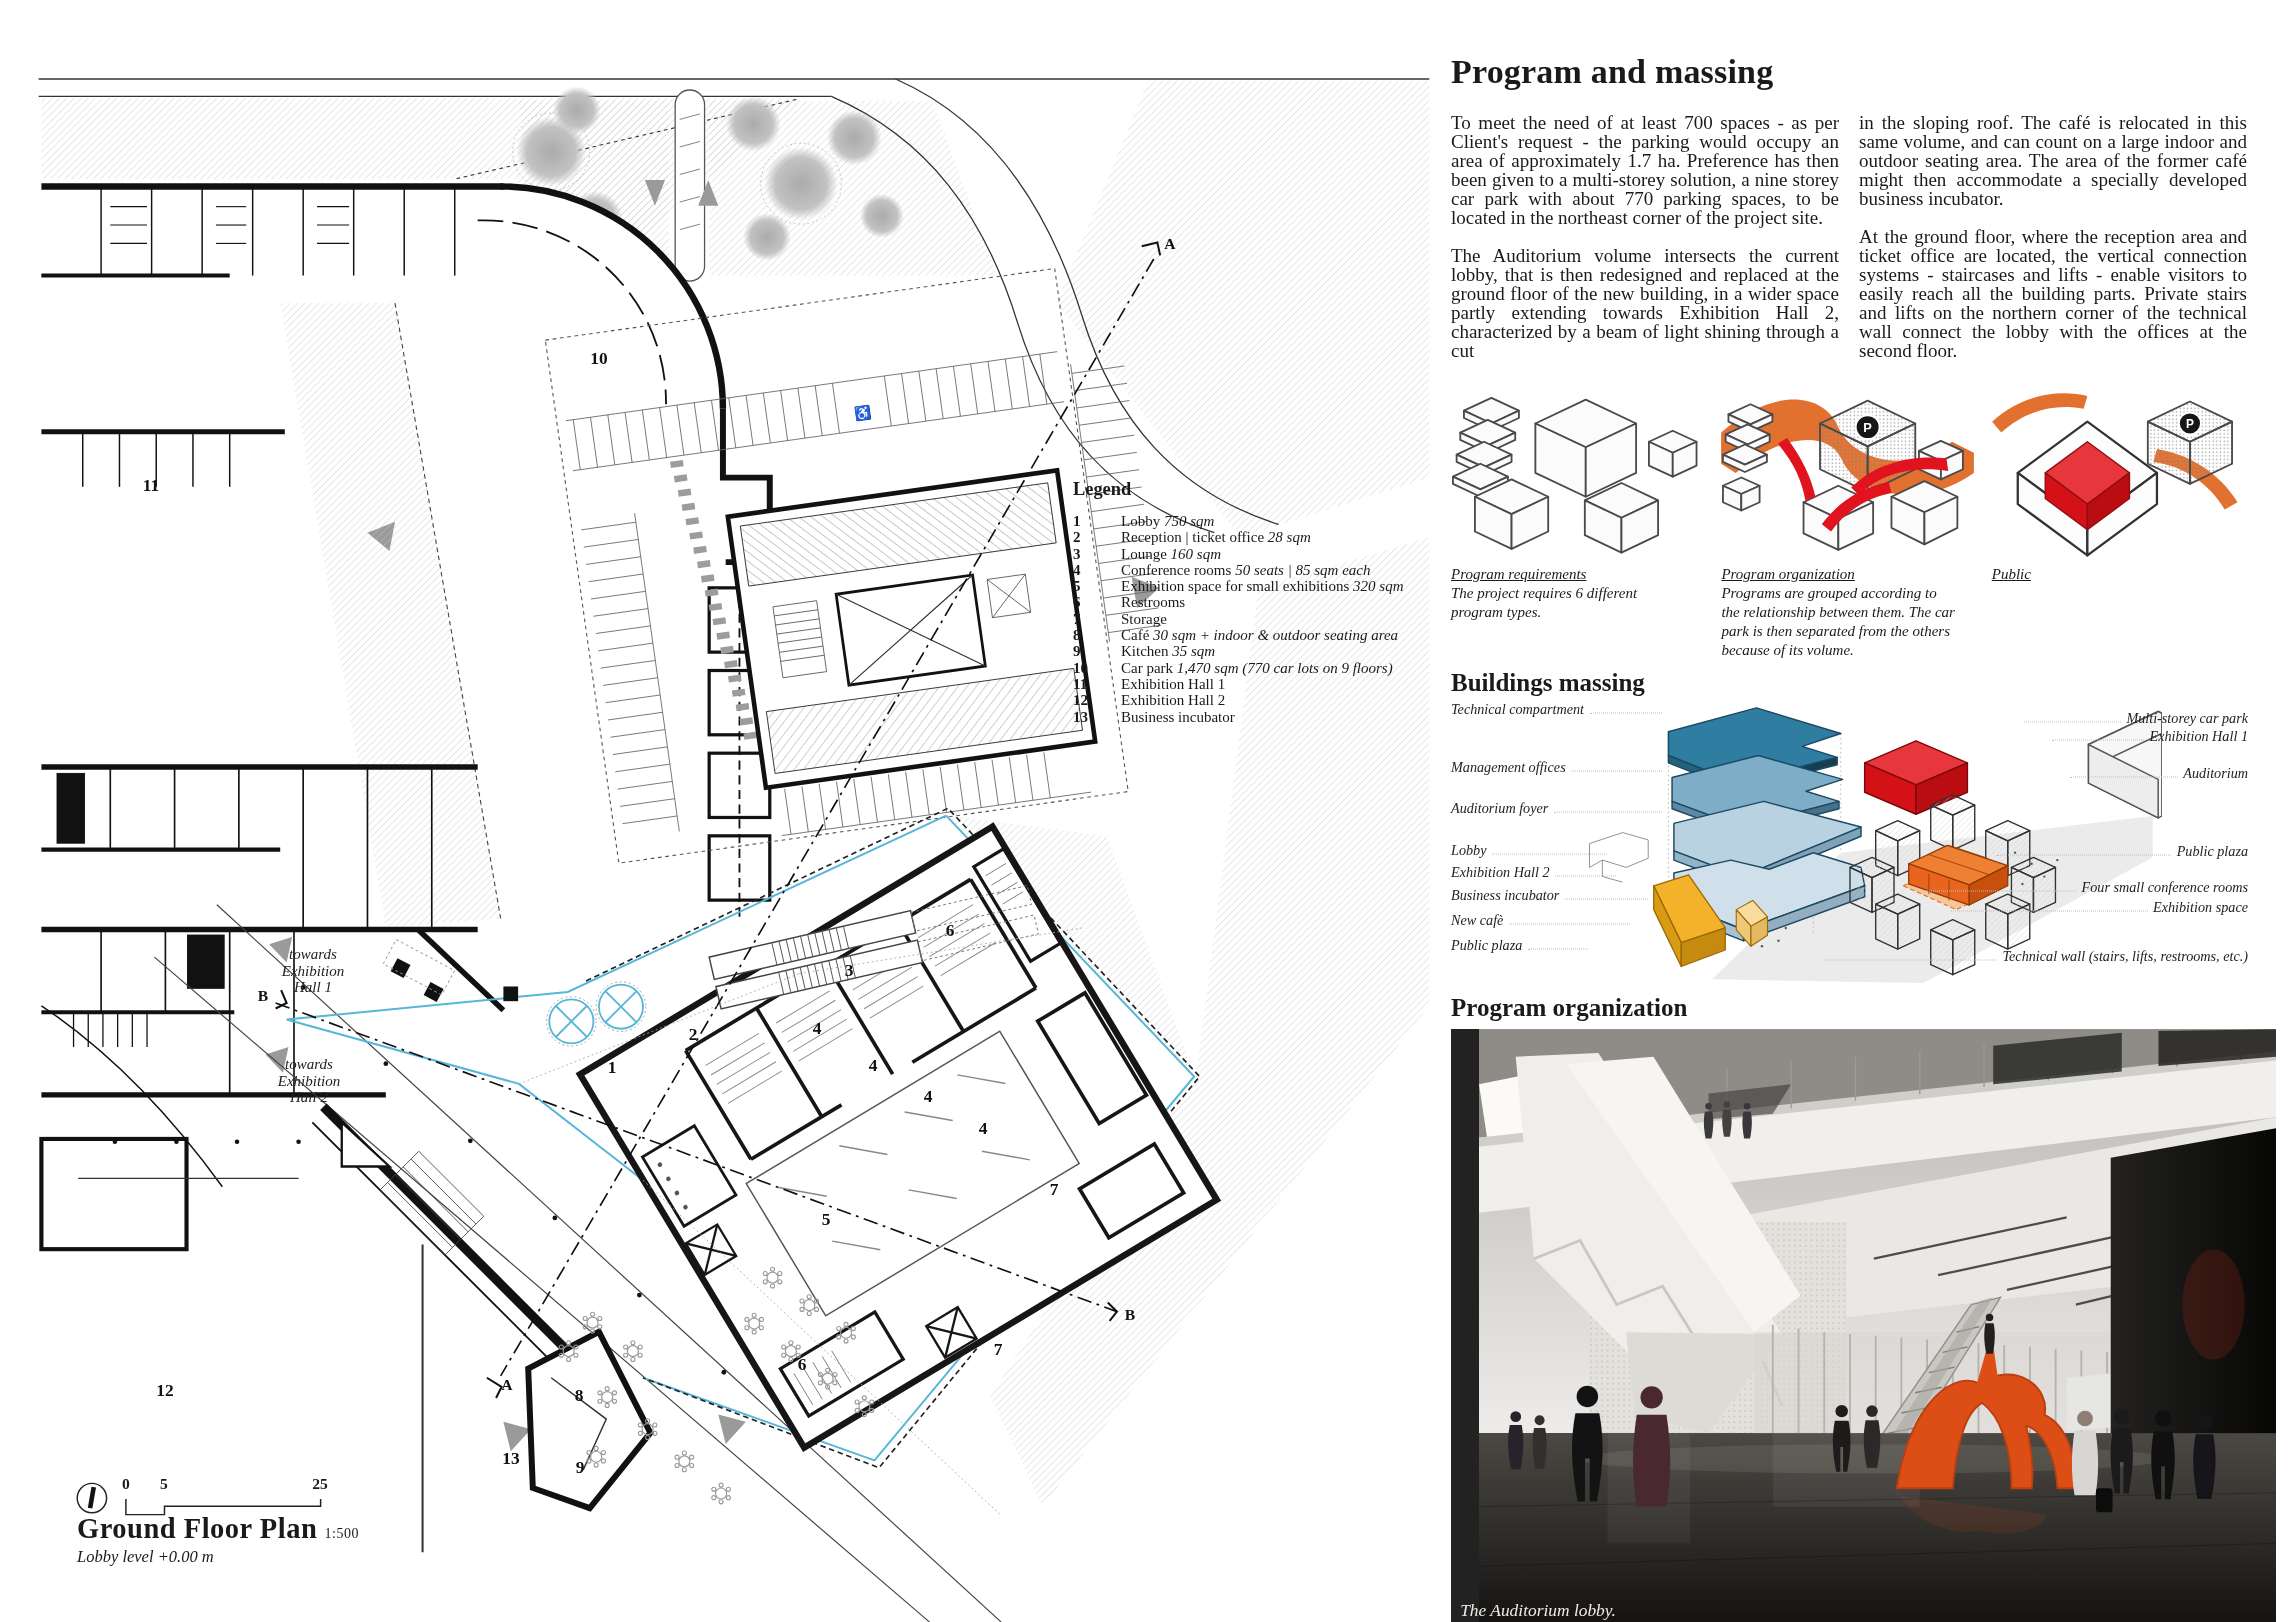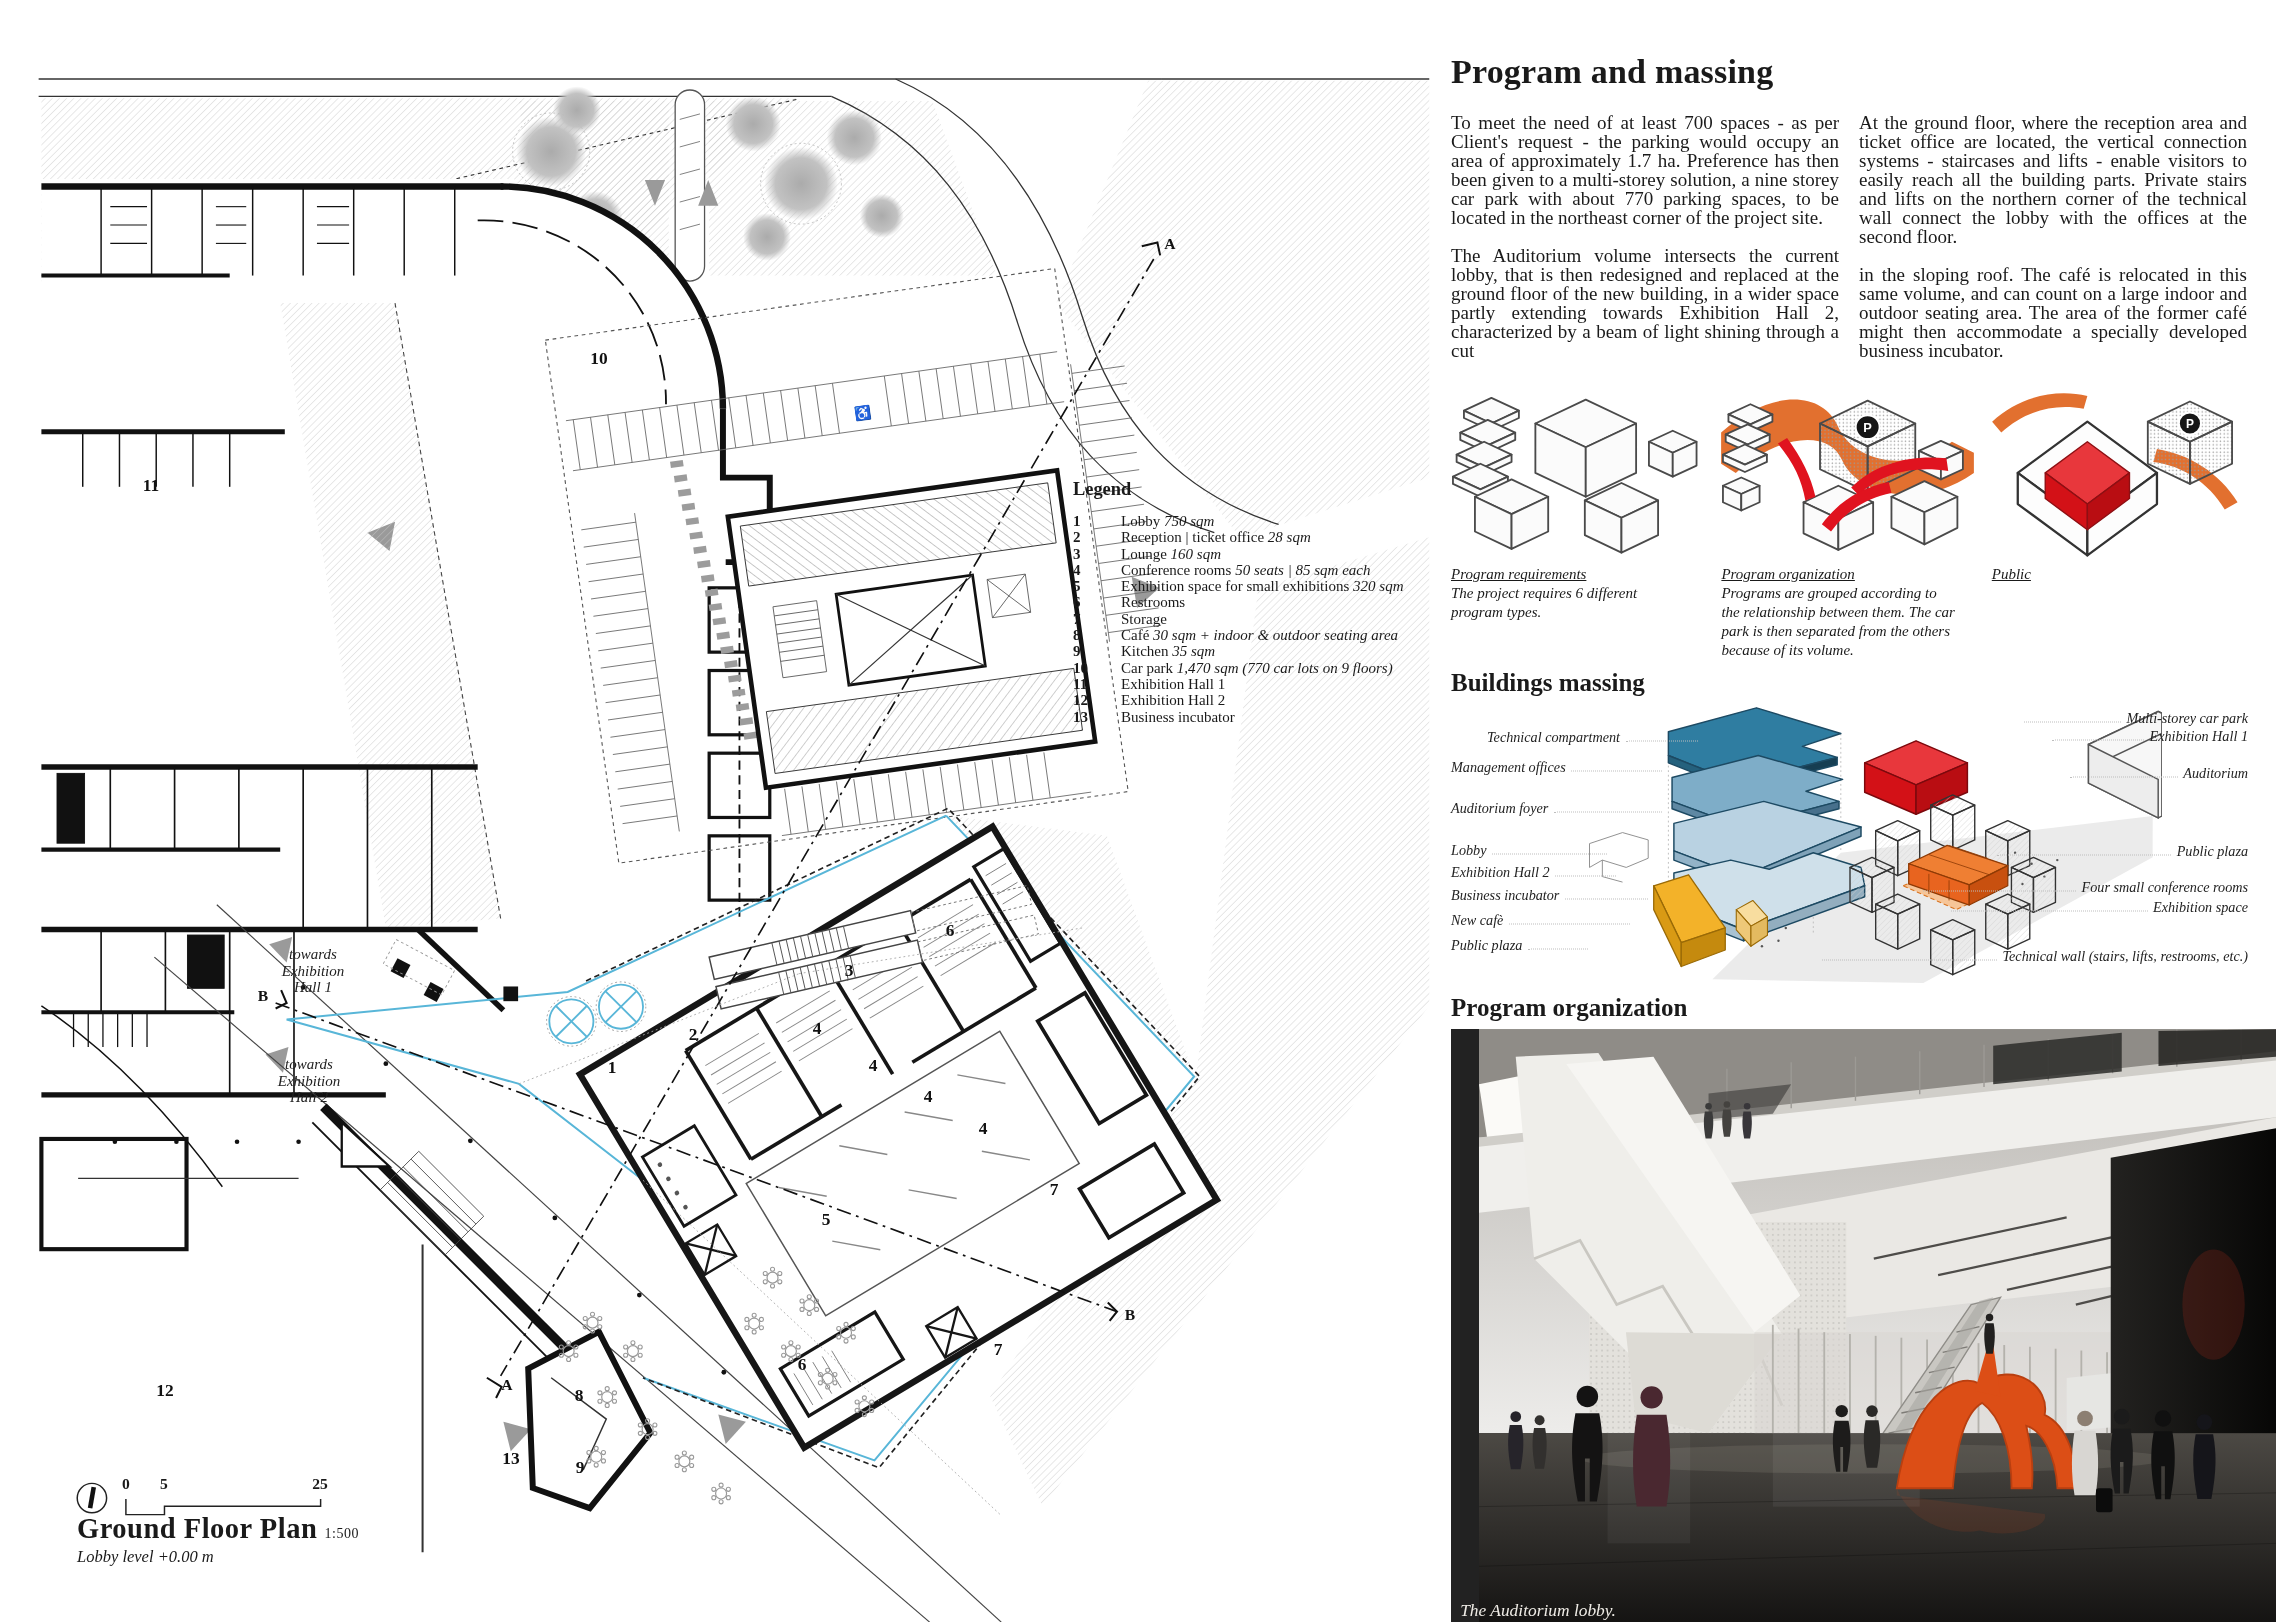--- a/index.html
+++ b/index.html
@@ -661,22 +661,22 @@
 
   <div id="right-col">
     <h1>Program and massing</h1>
 
     <div class="twocol">
       <div class="col">
         <p>To meet the need of at least 700 spaces - as per Client's request - the parking would occupy an area of approximately 1.7 ha. Preference has then been given to a multi-storey solution, a nine storey car park with about 770 parking spaces, to be located in the northeast corner of the project site.</p>
         <p>The Auditorium volume intersects the current lobby, that is then redesigned and replaced at the ground floor of the new building, in a wider space partly extending towards Exhibition Hall 2, characterized by a beam of light shining through a cut</p>
       </div>
       <div class="col">
+        <p>in the sloping roof. The café is relocated in this same volume, and can count on a large indoor and outdoor seating area. The area of the former café might then accommodate a specially developed business incubator.</p>
         <p>At the ground floor, where the reception area and ticket office are located, the vertical connection systems - staircases and lifts - enable visitors to easily reach all the building parts. Private stairs and lifts on the northern corner of the technical wall connect the lobby with the offices at the second floor.</p>
-        <p>in the sloping roof. The café is relocated in this same volume, and can count on a large indoor and outdoor seating area. The area of the former café might then accommodate a specially developed business incubator.</p>
       </div>
     </div>
 
     <div class="diagrams">
       <div class="diag">
         <svg width="253" height="174" viewBox="0 0 276 190">
           <g fill="#fbfbfb" stroke="#4a4a4a" stroke-width="2" stroke-linejoin="round">
             <polygon points="14,28 44,14 74,28 44,42"></polygon>
               <polygon points="14,28 14,36 44,50 74,36 74,28 44,42"></polygon>
             <polygon points="10,52 40,38 70,52 40,66"></polygon>
@@ -892,21 +892,21 @@
           <polygon points="216,222 216,244 232,262 232,240" fill="#eec878"></polygon>
           <polygon points="250,230 250,250 232,262 232,240" fill="#e3ba60"></polygon>
         </g>
 
         <g stroke="#888" stroke-width="1" fill="none">
           <polyline points="56,150 92,138 120,146 120,166 96,176 70,168 56,176 56,150"></polyline>
           <polyline points="70,168 70,186 92,192"></polyline>
         </g>
       </svg>
       <div id="bm-labels">
-          <div class="bm-row bm-left" style="top: 31px; width: 216px; margin-left: 36px;">
+          <div class="bm-row bm-left" style="top: 3px; width: 216px;">
             <span>Technical compartment</span>
             <span class="lead"></span>
           </div>
           <div class="bm-row bm-left" style="top: 61px; width: 216px;">
             <span>Management offices</span>
             <span class="lead"></span>
           </div>
           <div class="bm-row bm-left" style="top: 102px; width: 216px;">
             <span>Auditorium foyer</span>
             <span class="lead"></span>

